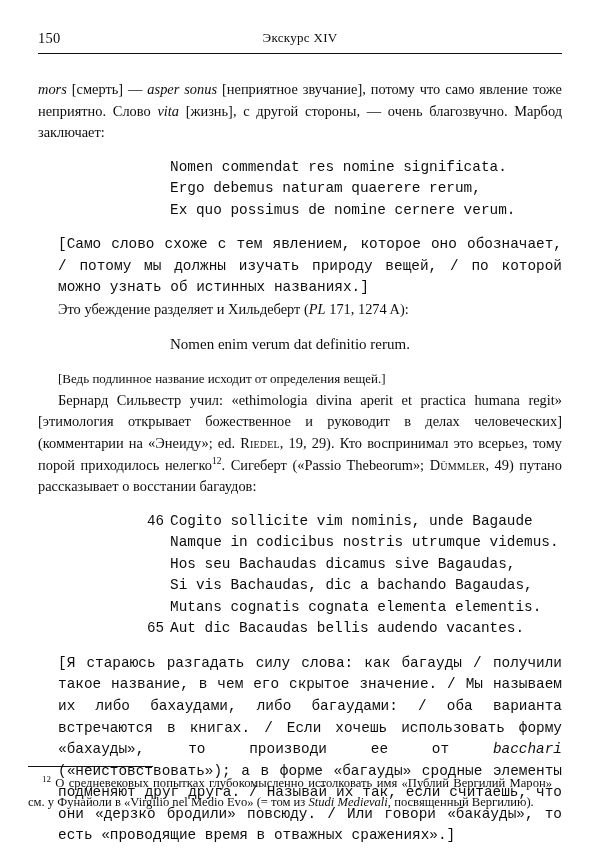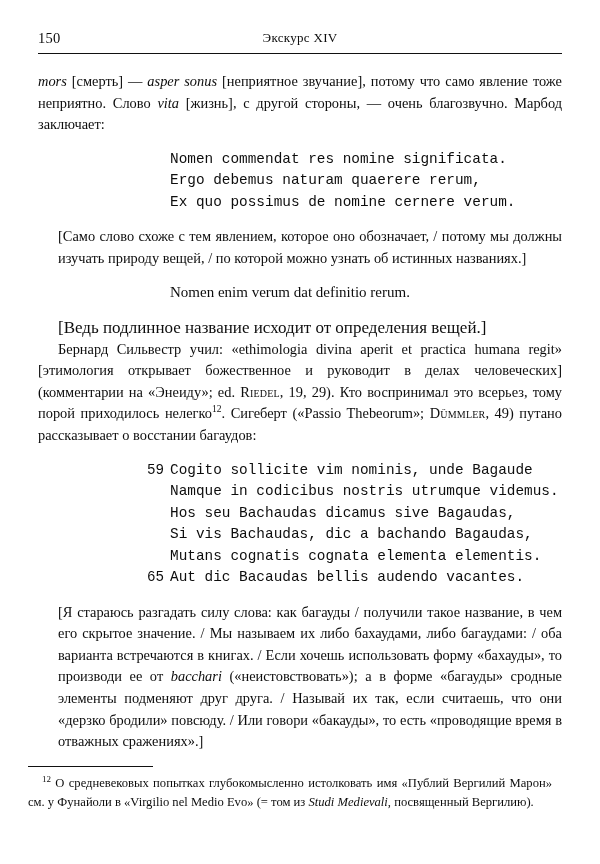--- a/index.html
+++ b/index.html
@@ -55,21 +55,21 @@
   }
   .head-rule {
     height: 0;
     border-top: 1.6px solid #111;
     margin-top: 3px;
     margin-bottom: 0;
   }
 
   
   .body-block {
-    margin-top: 17px;
+    margin-top: 25px;
   }
 
   p.para {
     margin: 0 0 0 0;
     font-size: 14.4px;
     line-height: 21.6px;
     text-align: justify;
     text-justify: inter-word;
     hyphens: none;
   }
@@ -116,26 +116,27 @@
     line-height: 21.5px;
     padding-left: 132px;
   }
 
   .trans-block {
     margin-top: 13px;
     padding-left: 20px;
     font-size: 14.4px;
     line-height: 21.6px;
     text-align: justify;
+    font-family: Liberation Mono, monospace;
   }
 
   .quote-indent {
     margin-top: 13px;
     padding-left: 20px;
-    font-size: 17px;
+    font-size: 13px;
     line-height: 21.6px;
     text-align: justify;
     font-family: Liberation Serif, serif;
   }
 
   
   .footnote-area {
     position: absolute;
     left: 28px;
     top: 766px;
@@ -178,29 +179,30 @@
       <p class="para"><span class="ital">mors</span><span> [смерть] — </span><span class="ital">asper sonus</span><span> [неприятное звучание], потому что само явление тоже неприятно. Слово </span><span class="ital">vita</span><span> [жизнь], с другой стороны, — очень благозвучно. Марбод заключает:</span></p>
 
       <div class="verse-block">
         <div class="verse-line"><span class="vnum"></span><span>Nomen commendat res nomine significata.</span></div>
         <div class="verse-line"><span class="vnum"></span><span>Ergo debemus naturam quaerere rerum,</span></div>
         <div class="verse-line"><span class="vnum"></span><span>Ex quo possimus de nomine cernere verum.</span></div>
       </div>
 
       <div class="trans-block">[Само слово схоже с тем явлением, которое оно обозначает, / потому мы должны изучать природу вещей, / по которой можно узнать об истинных названиях.]</div>
 
+      <p class="para indent gap-para"><span>Это убеждение разделяет и Хильдеберт (</span><span class="ital">PL</span><span> 171, 1274 A):</span></p>
 
       <div class="quote-center">Nomen enim verum dat definitio rerum.</div>
 
       <div class="quote-indent">[Ведь подлинное название исходит от определения вещей.]</div>
 
       <p class="para indent gap-para"><span>Бернард Сильвестр учил: «ethimologia divina aperit et practica humana regit» [этимология открывает божественное и руководит в делах человеческих] (комментарии на «Энеиду»; ed. </span><span class="smallcaps">Riedel</span><span>, 19, 29). Кто воспринимал это всерьез, тому порой приходилось нелегко</span><sup class="fn">12</sup><span>. Сигеберт («Passio Thebeorum»; </span><span class="smallcaps">Dümmler</span><span>, 49) путано рассказывает о восстании багаудов:</span></p>
 
       <div class="verse-block">
-        <div class="verse-line"><span class="vnum">59</span><span>Cogito sollicite vim nominis, unde Bagaude</span></div>
+        <div class="verse-line"><span class="vnum">46</span><span>Cogito sollicite vim nominis, unde Bagaude</span></div>
         <div class="verse-line"><span class="vnum"></span><span>Namque in codicibus nostris utrumque videmus.</span></div>
         <div class="verse-line"><span class="vnum"></span><span>Hos seu Bachaudas dicamus sive Bagaudas,</span></div>
         <div class="verse-line"><span class="vnum"></span><span>Si vis Bachaudas, dic a bachando Bagaudas,</span></div>
         <div class="verse-line"><span class="vnum"></span><span>Mutans cognatis cognata elementa elementis.</span></div>
         <div class="verse-line"><span class="vnum">65</span></div>
         <div class="verse-line"><span class="vnum"></span><span>Aut dic Bacaudas bellis audendo vacantes.</span></div>
       </div>
 
       <div class="trans-block"><span>[Я стараюсь разгадать силу слова: как багауды / получили такое название, в чем его скрытое значение. / Мы называем их либо бахаудами, либо багаудами: / оба варианта встречаются в книгах. / Если хочешь использовать форму «бахауды», то производи ее от </span><span class="ital">bacchari</span><span> («неистовствовать»); а в форме «багауды» сродные элементы подменяют друг друга. / Называй их так, если считаешь, что они «дерзко бродили» повсюду. / Или говори «бакауды», то есть «проводящие время в отважных сражениях».]</span></div>
 

